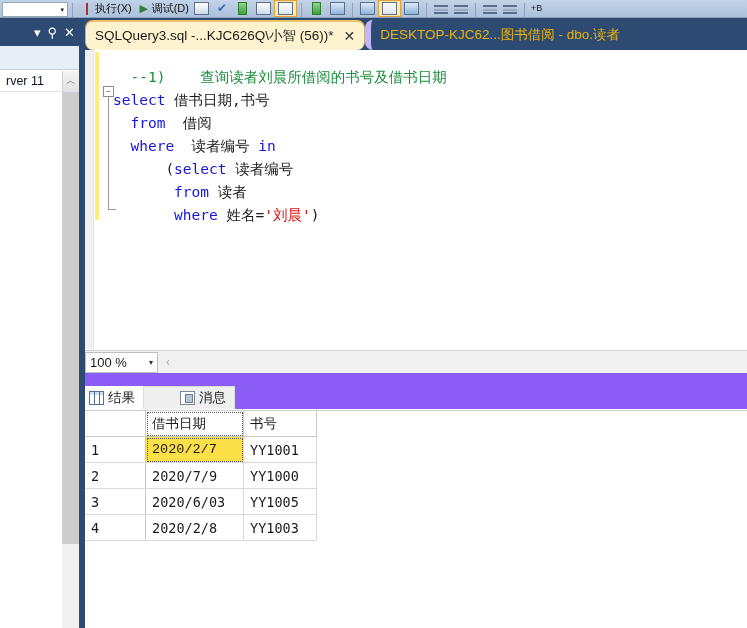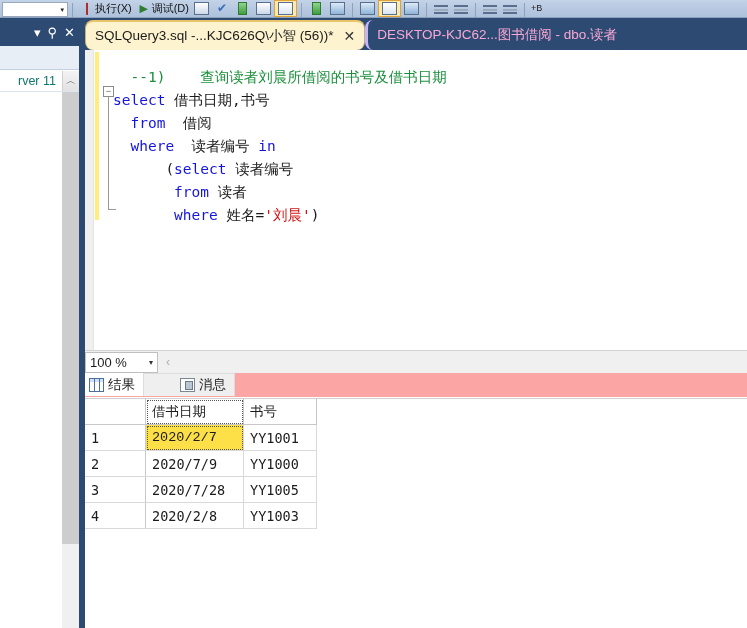--- a/index.html
+++ b/index.html
@@ -131,24 +131,24 @@
     height: 22px;
     display: flex;
     align-items: center;
     border-bottom: 1px solid #dde4ee;
     background: #ffffff;
     box-sizing: border-box;
   }
   .lp-combo-text {
     flex: 1;
     font-size: 12.5px;
-    color: #0f766e;
+    color: #0f172a;
     white-space: nowrap;
     overflow: hidden;
-    padding-left: 18px;
+    padding-left: 6px;
   }
   .lp-scrollup {
     width: 17px; height: 20px;
     background: linear-gradient(to bottom,#f3f3f3,#e2e2e2);
     border-left: 1px solid #cfcfcf;
     display: flex; align-items: center; justify-content: center;
     font-size: 10px; color: #3a3a3a;
     box-sizing: border-box;
   }
   .lp-body {
@@ -199,22 +199,22 @@
   }
   .tab.active {
     background: #fdf3cf;
     color: #1b1b1b;
     border-top: 2px solid #e8c46a;
     border-left: 1px solid #c9b173;
     border-right: 1px solid #c9b173;
   }
   .tab.inactive {
     background: #2d4a73;
-    color: #f9a8d4;
-    border-left: 3px solid #c4b5fd;
+    color: #eab308;
+    border-left: 6px solid #c4b5fd;
   }
   .tab .close {
     margin-left: 10px;
     font-size: 14px;
     color: #333;
   }
 
   
   .editor-area {
     position: absolute;
@@ -308,24 +308,24 @@
 
   
   .results {
     position: absolute;
     left: 85px; top: 373px;
     width: 662px; height: 255px;
     background: #ffffff;
     box-sizing: border-box;
   }
   .res-tabs {
-    height: 24px;
-    display: flex;
-    align-items: flex-start;
-    background: #fca5a5;
+    height: 36px;
+    display: flex;
+    align-items: flex-end;
+    background: #8b5cf6;
     box-sizing: border-box;
   }
   .res-tab {
     display: flex;
     align-items: center;
     height: 23px;
     padding: 0 8px 0 4px;
     font-size: 13.5px;
     color: #1b1b1b;
     white-space: nowrap;
@@ -575,21 +575,21 @@
             <td class="selcell">2020/2/7</td>
             <td>YY1001</td>
           </tr>
           <tr>
             <td class="rownum">2</td>
             <td>2020/7/9</td>
             <td>YY1000</td>
           </tr>
           <tr>
             <td class="rownum">3</td>
-            <td>2020/7/28</td>
+            <td>2020/6/03</td>
             <td>YY1005</td>
           </tr>
           <tr>
             <td class="rownum">4</td>
             <td>2020/2/8</td>
             <td>YY1003</td>
           </tr>
         </tbody>
     </table>
   </div>

